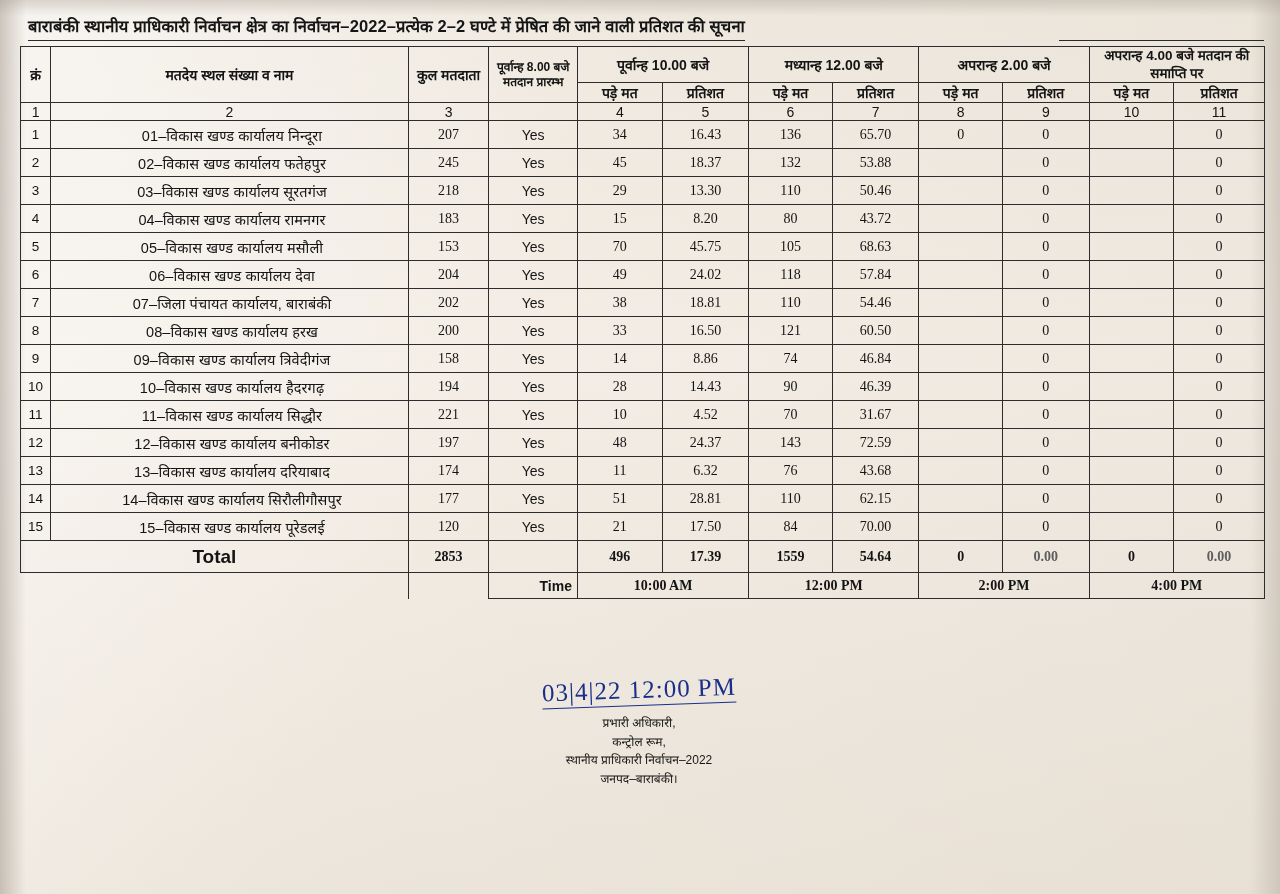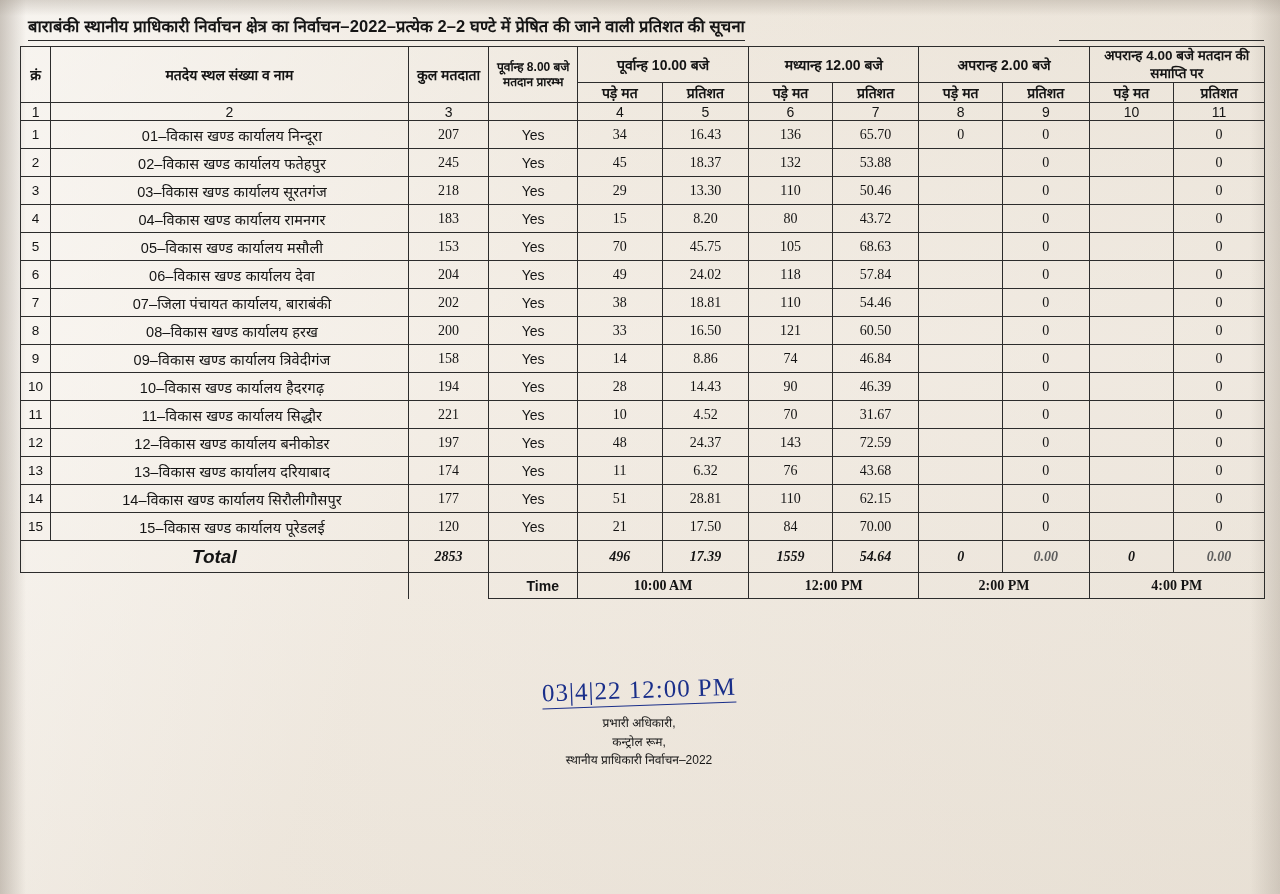--- a/index.html
+++ b/index.html
@@ -113,38 +113,37 @@
   }
   .num {
     font-family: "Liberation Serif", serif;
     font-size: 17px;
   }
   .total td {
     height: 31px;
     font-weight: bold;
     font-size: 18px;
     font-family: "Liberation Serif", serif;
-    font-style: italic;
   }
   .total td.tl {
     font-size: 19px;
     font-family: "Liberation Sans", sans-serif;
   }
   .total .faint {
     color: #5d5d5d;
   }
   .timerow td {
     height: 25px;
     font-size: 14.5px;
     font-weight: bold;
     font-family: "Liberation Serif", serif;
   }
   .timerow td.lbl {
     text-align: right;
-    padding-right: 18px;
+    padding-right: 5px;
     font-family: "Liberation Sans", sans-serif;
     font-size: 14px;
   }
 
   .topline-extra {
     position: absolute;
     right: 0;
     top: 26px;
     width: 205px;
     border-bottom: 1.4px solid #2a2a2a;
@@ -486,16 +485,17 @@
     </tbody>
       </table>
 
     <div class="sign-block">
       <div class="handwriting">
         <span class="hw-underline">03|4|22  12:00 PM</span>
       </div>
       <div class="sign-line">प्रभारी अधिकारी,</div>
       <div class="sign-line">कन्ट्रोल रूम,</div>
       <div class="sign-line">स्थानीय प्राधिकारी निर्वाचन–2022</div>
+      <div class="sign-line">जनपद–बाराबंकी।</div>
     </div>
 
   </div>
 </div>
 
 </body></html>

